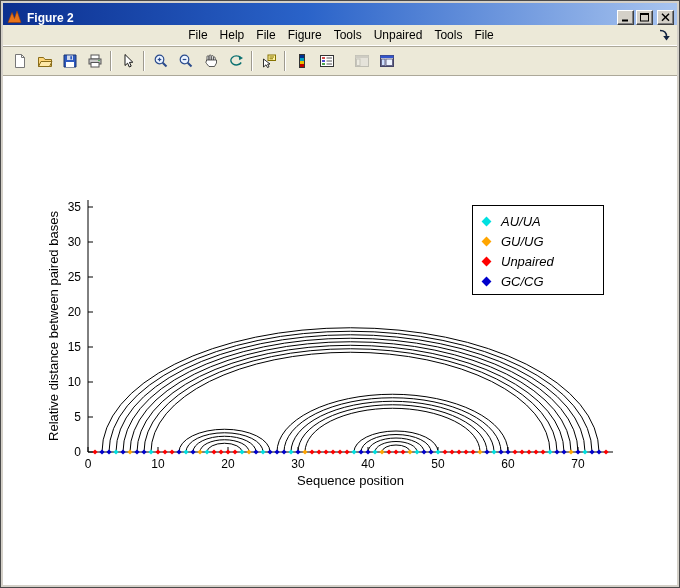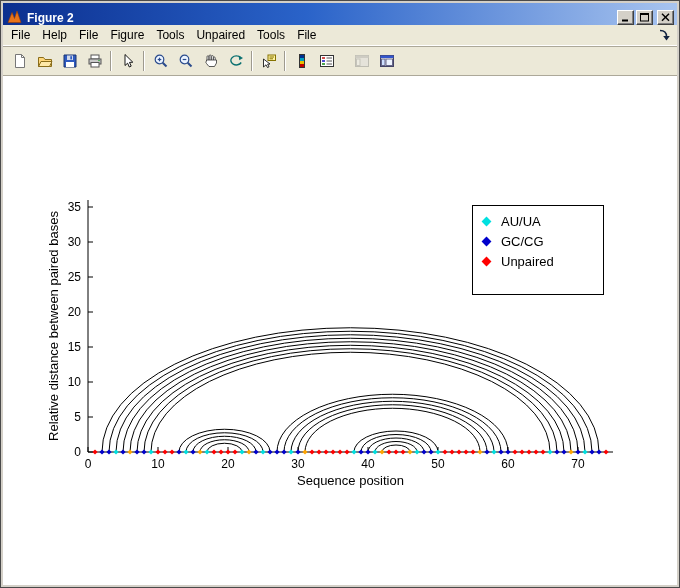--- a/index.html
+++ b/index.html
@@ -28,21 +28,21 @@
     border: 1px solid; border-color: #fff #404040 #404040 #fff;
     box-shadow: inset -1px -1px 0 #808080;
     display: flex; align-items: center; justify-content: center;
     cursor: default;
   }
   .winbtn.close { margin-left: 4px; }
   .menubar {
     height: 21px; background: #ECE9D8;
     border-bottom: 1px solid #ffffff;
     display: flex; align-items: center;
-    padding-left: 2px; flex: 0 0 auto; position: relative;
+    padding-left: 2px; flex: 0 0 auto; position: relative; justify-content: center;
   }
   .menu-item { font-size: 12px; color: #000; padding: 3px 6px; cursor: default; }
   .dock-arrow { position: absolute; right: 6px; top: 3px; width: 14px; height: 14px; }
   .toolbar {
     height: 30px; background: #ECE9D8;
     border-top: 1px solid #ACA899;
     border-bottom: 1px solid #ACA899;
     display: flex; align-items: center;
     padding-left: 4px; flex: 0 0 auto;
   }
@@ -61,21 +61,21 @@
   #plot-svg { position: absolute; left: 0; top: 0;
     font-family: "Liberation Sans", sans-serif; }
   .legend-box {
     position: absolute; left: 469px; top: 129px; width: 132px; height: 90px;
     background: #fff; border: 1px solid #000;
     padding-top: 5px;
   }
   .legend-row { height: 20px; display: flex; align-items: center; }
   .legend-swatch { width: 7px; height: 7px; transform: rotate(45deg);
     display: inline-block; margin: 0 11px 0 10px; flex: 0 0 auto; }
-  .legend-label { font-size: 13px; color: #000; }
+  .legend-label { font-size: 13px; color: #000; font-style: italic; }
 </style>
 </head>
 <body>
 
 <div class="window">
 
   <div class="titlebar">
     <svg class="title-icon" viewBox="0 0 16 16">
       <polygon points="1,13.5 5,3.5 7.5,9.5 10,2 14,13.5" fill="#E8731A" stroke="#A04000" stroke-width="0.6"></polygon>
     </svg>
@@ -368,23 +368,27 @@
         <path d="M 596 373.4 L 598.6 376 L 596 378.6 L 593.4 376 Z" fill="#0000CC"></path>
         <path d="M 603 373.4 L 605.6 376 L 603 378.6 L 600.4 376 Z" fill="#FF0000"></path>
       </svg>
 
     <div class="legend-box">
       <div class="legend-row">
         <span class="legend-swatch" style="background: rgb(0, 224, 224);"></span>
         <span class="legend-label">AU/UA</span>
       </div>
       <div class="legend-row">
-        <span class="legend-swatch" style="background: rgb(0, 0, 204);"></span>
-        <span class="legend-label">GC/CG</span>
+        <span class="legend-swatch" style="background: rgb(255, 165, 0);"></span>
+        <span class="legend-label">GU/UG</span>
       </div>
       <div class="legend-row">
         <span class="legend-swatch" style="background: rgb(255, 0, 0);"></span>
         <span class="legend-label">Unpaired</span>
       </div>
+      <div class="legend-row">
+        <span class="legend-swatch" style="background: rgb(0, 0, 204);"></span>
+        <span class="legend-label">GC/CG</span>
+      </div>
     </div>
   </div>
 
 </div>
 
 </body></html>

